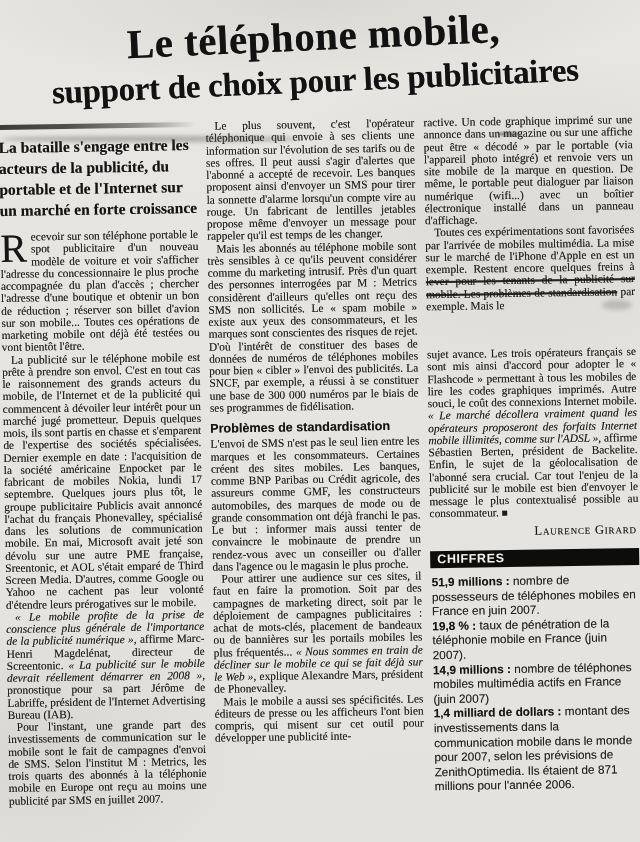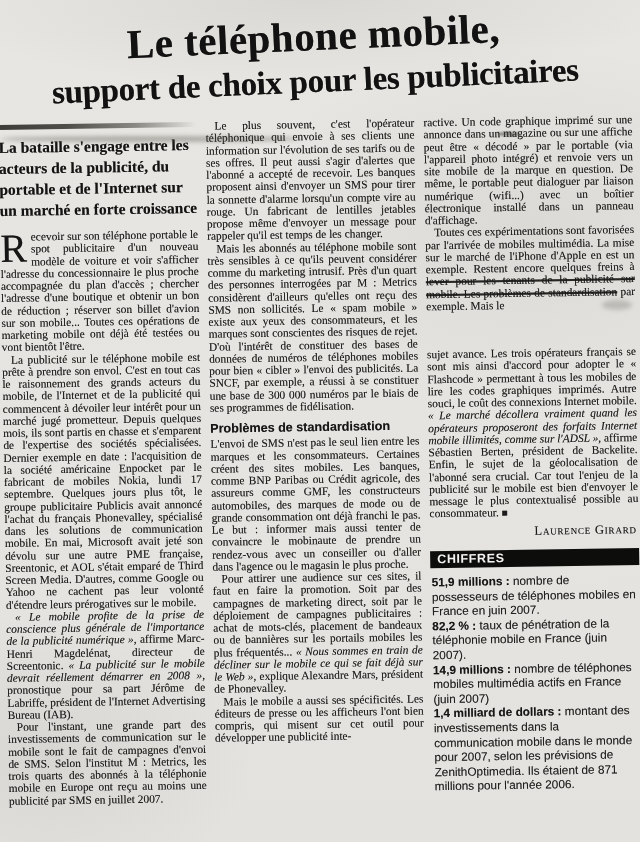--- a/index.html
+++ b/index.html
@@ -83,21 +83,21 @@
         <p>ractive. Un code graphique imprimé sur une annonce dans un magazine ou sur une affiche peut être « décodé » par le portable (via l'appareil photo intégré) et renvoie vers un site mobile de la marque en question. De même, le portable peut dialoguer par liaison numérique (wifi...) avec un boîtier électronique installé dans un panneau d'affichage.</p>
         <p class="ind"><span>Toutes ces expérimentations sont favorisées par l'arrivée de mobiles multimédia. La mise sur le marché de l'iPhone d'Apple en est un exemple. Restent encore quelques freins à </span><span class="strike">lever pour les tenants de la publicité sur mobile. Les problèmes de standardisation</span><span> par exemple. Mais le</span></p>
         <div class="block-gap"></div>
         <p><span>sujet avance. Les trois opérateurs français se sont mis ainsi d'accord pour adopter le « Flashcode » permettant à tous les mobiles de lire les codes graphiques imprimés. Autre souci, le coût des connexions Internet mobile. </span><span class="italic">« Le marché décollera vraiment quand les opérateurs proposeront des forfaits Internet mobile illimités, comme sur l'ADSL »</span><span>, affirme Sébastien Berten, président de Backelite. Enfin, le sujet de la géolocalisation de l'abonné sera crucial. Car tout l'enjeu de la publicité sur le mobile est bien d'envoyer le message le plus contextualisé possible au consommateur. </span><span class="endmark">■</span></p>
         <div class="byline">Laurence Girard</div>
 
         <div class="chiffres">
           <div class="ch-bar">CHIFFRES</div>
           <div class="ch-body">
             <p class="ch-item"><strong>51,9 millions :</strong><span> nombre de possesseurs de téléphones mobiles en France en juin 2007.</span></p>
-            <p class="ch-item"><strong>82,2 % :</strong><span> taux de pénétration de la téléphonie mobile en France (juin 2007).</span></p>
+            <p class="ch-item"><strong>19,8 % :</strong><span> taux de pénétration de la téléphonie mobile en France (juin 2007).</span></p>
             <p class="ch-item"><strong>14,9 millions :</strong><span> nombre de téléphones mobiles multimédia actifs en France (juin 2007)</span></p>
             <p class="ch-item"><strong>1,4 milliard de dollars :</strong><span> montant des investissements dans la communication mobile dans le monde pour 2007, selon les prévisions de ZenithOptimedia. Ils étaient de 871 millions pour l'année 2006.</span></p>
           </div>
         </div>
       </div>
 
     </div>
   </div>
 
   <div class="smudge sm1"></div>

